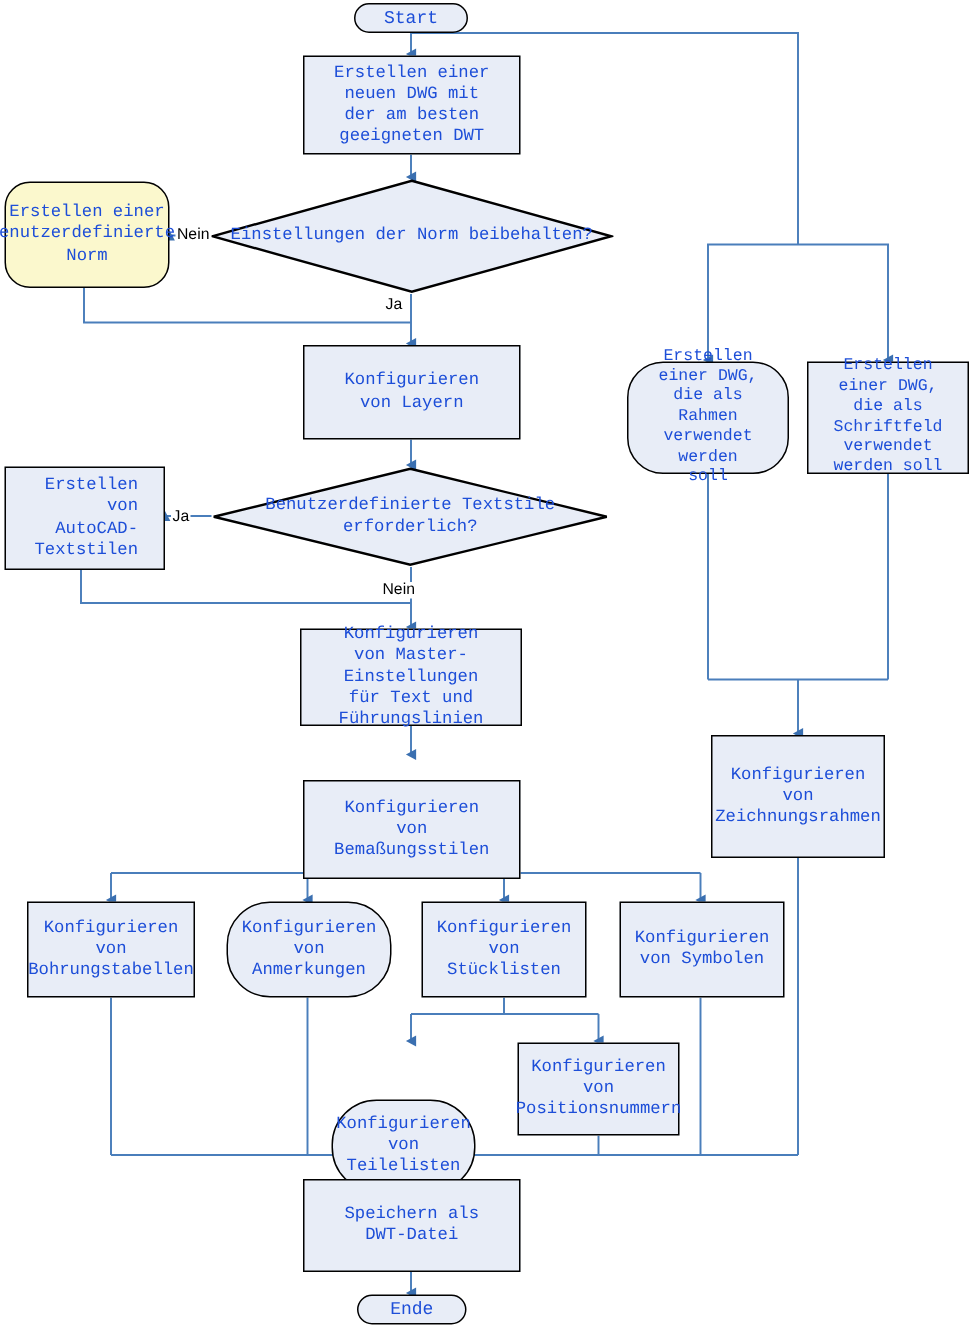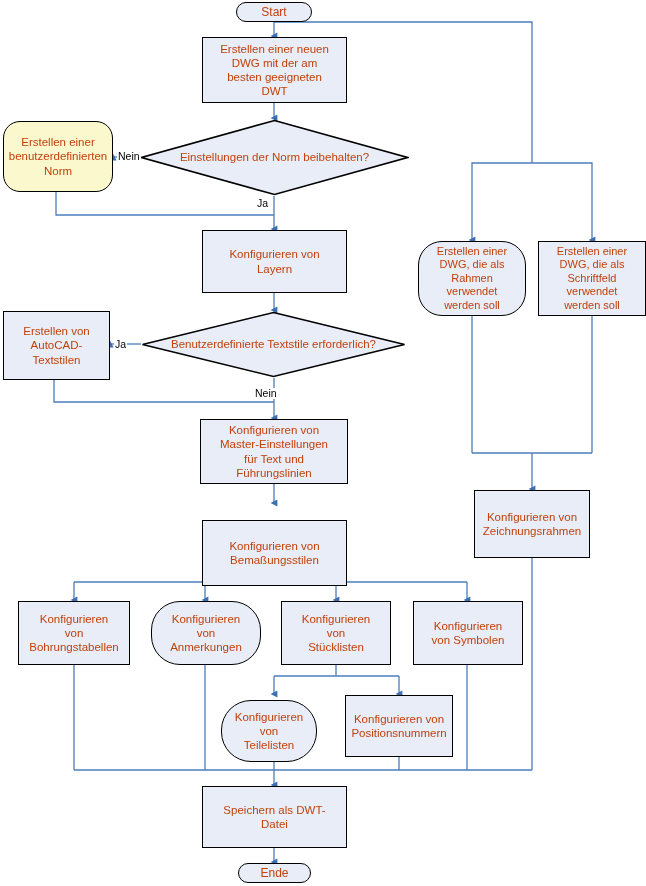--- a/index.html
+++ b/index.html
@@ -23,23 +23,24 @@
     height: 886px;
     pointer-events: none;
   }
   .node {
     position: absolute;
     box-sizing: border-box;
     display: flex;
     align-items: center;
     justify-content: center;
     text-align: center;
-    color: #c2410c;
+    color: #1d4ed8;
     line-height: 1.22;
     z-index: 5;
+    font-family: Liberation Mono, monospace;
   }
   .process {
     background: #e8edf7;
     border: 1.5px solid #000000;
     font-size: 11.5px;
     padding: 2px 17px;
   }
   .process.small {
     font-size: 11px;
   }
@@ -178,21 +179,21 @@
     <span>Konfigurieren von Layern</span>
   </div>
 
   <div class="node decision" style="left:141px; top:311px; width:265px; height:67px;">
     <svg class="dshape" width="265" height="67" viewBox="0 0 265 67" xmlns="http://www.w3.org/2000/svg">
       <polygon points="132.5,1.5 263.5,33.5 132.5,65.5 1.5,33.5" fill="#e8edf7" stroke="#000000" stroke-width="1.6"></polygon>
     </svg>
     <span class="dlabel">Benutzerdefinierte Textstile erforderlich?</span>
   </div>
 
-  <div class="node process" style="left:3px; top:311px; width:107px; height:69px;">
+  <div class="node process" style="left:3px; top:311px; width:107px; height:69px;text-align:right;">
     <span>Erstellen von AutoCAD-Textstilen</span>
   </div>
 
   <div class="edgelabel" style="left:114px; top:339px;">Ja</div>
 
   <div class="edgelabel" style="left:254px; top:388px;">Nein</div>
 
   <div class="node process" style="left:200px; top:419px; width:148px; height:65px;">
     <span>Konfigurieren von Master-Einstellungen für Text und Führungslinien</span>
   </div>
@@ -210,21 +211,21 @@
   </div>
 
   <div class="node process" style="left:281px; top:601px; width:110px; height:64px;">
     <span>Konfigurieren von Stücklisten</span>
   </div>
 
   <div class="node process" style="left:413px; top:601px; width:110px; height:64px;">
     <span>Konfigurieren von Symbolen</span>
   </div>
 
-  <div class="node process" style="left:221px; top:700px; width:96px; height:62px;border-radius:30px;">
+  <div class="node process" style="left:221px; top:733px; width:96px; height:62px;border-radius:30px;">
     <span>Konfigurieren von Teilelisten</span>
   </div>
 
   <div class="node process" style="left:345px; top:695px; width:108px; height:62px;">
     <span>Konfigurieren von Positionsnummern</span>
   </div>
 
   <div class="node process" style="left:202px; top:786px; width:145px; height:62px;">
     <span>Speichern als DWT-Datei</span>
   </div>
@@ -234,17 +235,17 @@
   </div>
 
   <div class="node process small" style="left:418px; top:241px; width:108px; height:75px;border-radius:24px;">
     <span>Erstellen einer DWG, die als Rahmen verwendet werden soll</span>
   </div>
 
   <div class="node process small" style="left:538px; top:241px; width:108px; height:75px;">
     <span>Erstellen einer DWG, die als Schriftfeld verwendet werden soll</span>
   </div>
 
-  <div class="node process" style="left:474px; top:490px; width:116px; height:68px;">
+  <div class="node process" style="left:474px; top:490px; width:116px; height:82px;">
     <span>Konfigurieren von Zeichnungsrahmen</span>
   </div>
 
 </div>
 
 </body></html>

